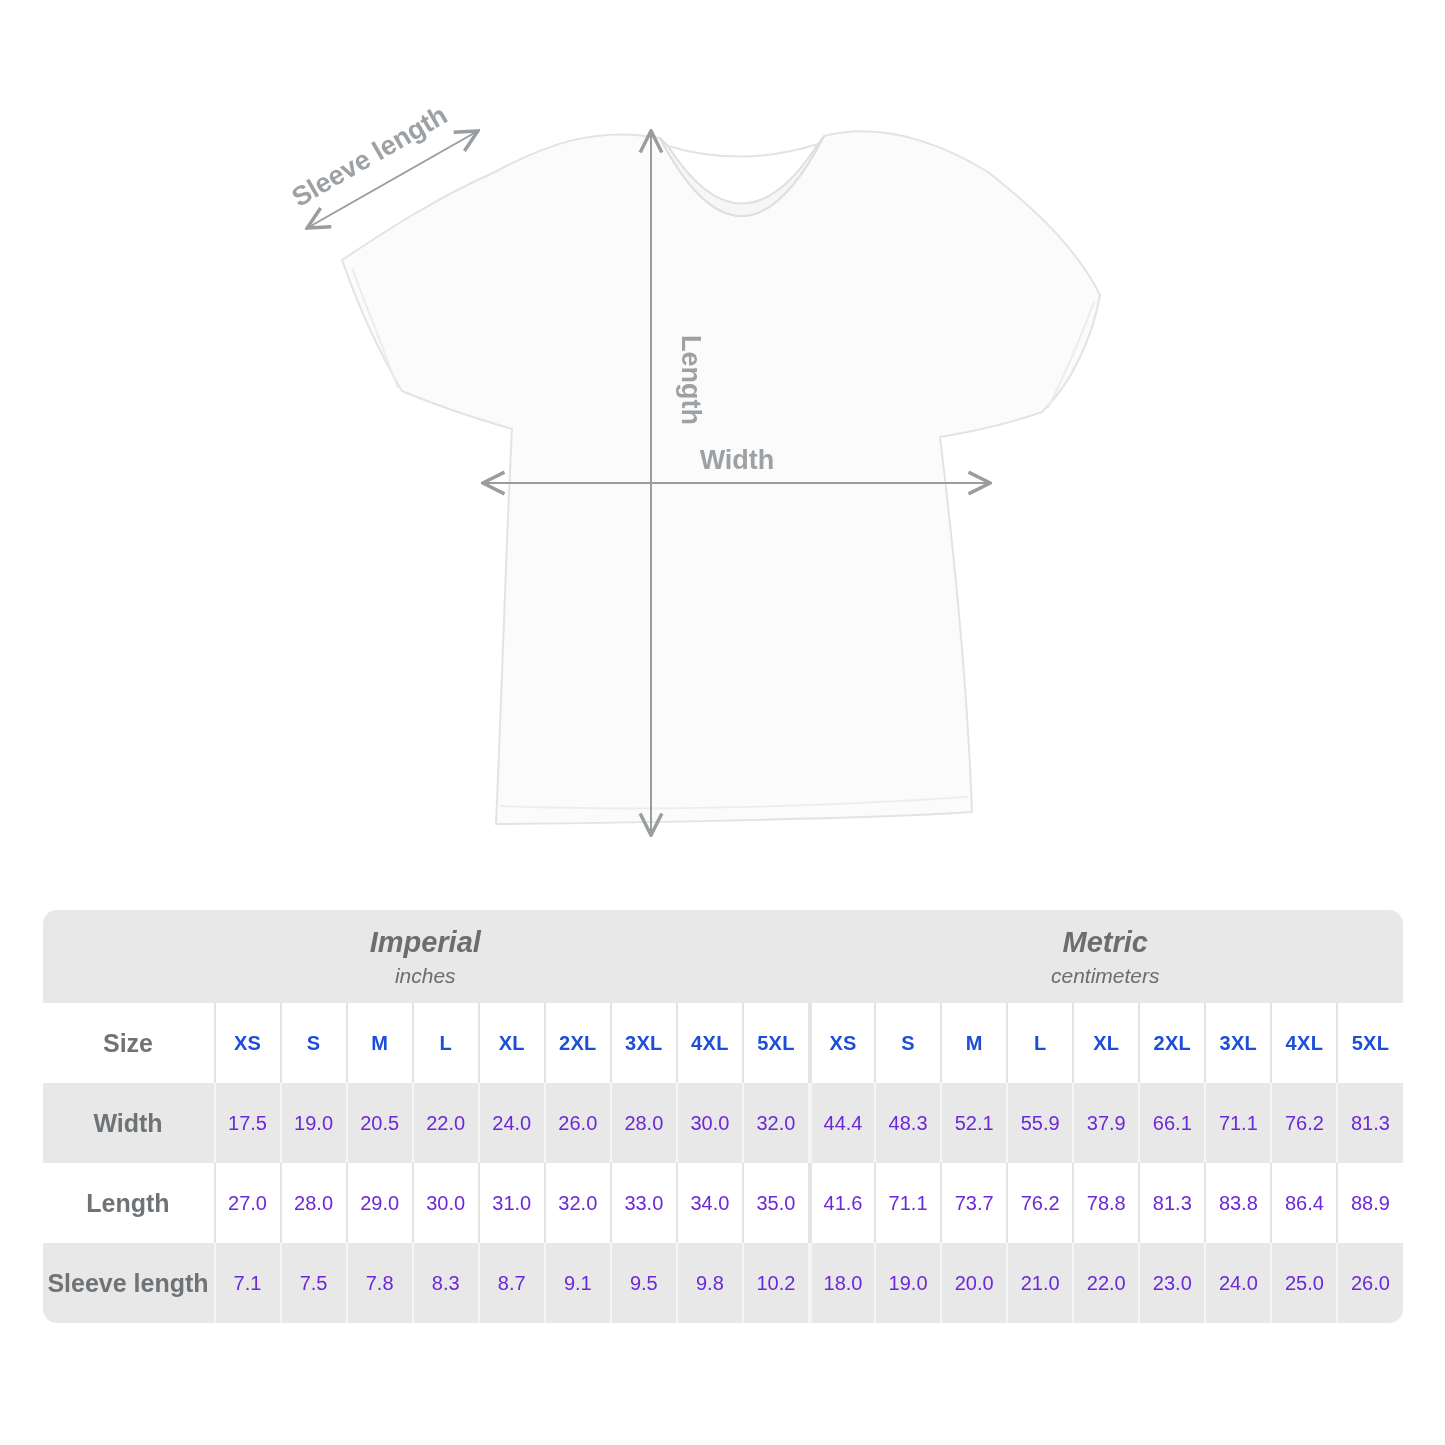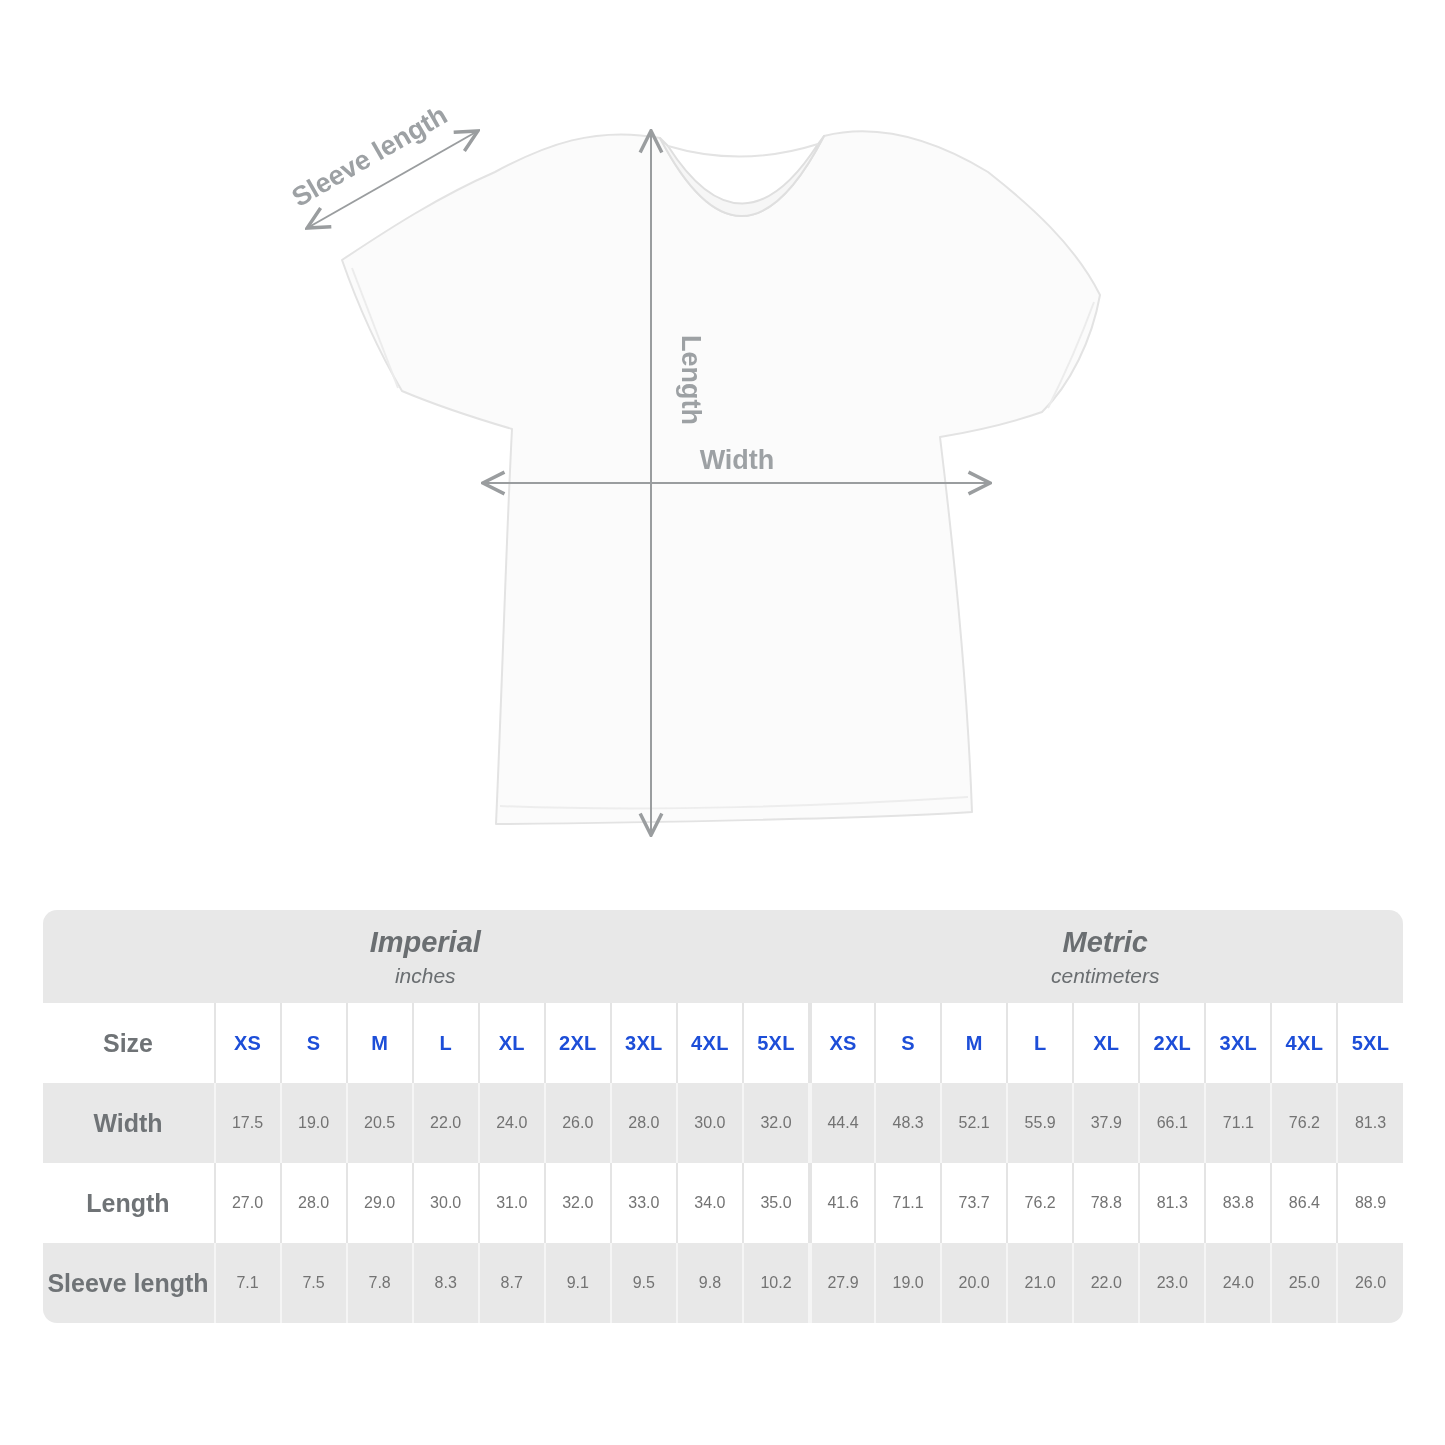--- a/index.html
+++ b/index.html
@@ -27,21 +27,21 @@
   }
   .cell{display:flex;align-items:center;justify-content:center;}
   .band{background:#e8e8e8;grid-row:1;flex-direction:column;gap:5px;}
   .imperial-band{grid-column:1 / span 10;}
   .metric-band{grid-column:11 / span 9;}
   .b-label{font-size:29px;font-weight:bold;font-style:italic;color:#6a6e71;}
   .b-unit{font-size:21px;font-style:italic;color:#6a6e71;}
   .gray{background:#e8e8e8;}
   .colhead{font-weight:bold;font-size:20px;color:#1d4ed8;letter-spacing:0.3px;}
   .rowlabel{font-weight:bold;font-size:25px;color:#6f7376;}
-  .val{font-size:16px;color:#737373;}
+  .val{font-size:20px;color:#6d28d9;}
   .sep-w{border-left:2px solid #e4e4e4;}
   .sep-g{border-left:2px solid #f5f5f5;}
   .mid-w{border-left:4px solid #e4e4e4;}
   .mid-g{border-left:4px solid #f5f5f5;}
 </style>
 </head>
 <body>
 
 <div>
 
@@ -159,21 +159,21 @@
     <div class="cell rowlabel gray">Sleeve length</div>
     <div class="cell val gray sep-g">7.1</div>
     <div class="cell val gray sep-g">7.5</div>
     <div class="cell val gray sep-g">7.8</div>
     <div class="cell val gray sep-g">8.3</div>
     <div class="cell val gray sep-g">8.7</div>
     <div class="cell val gray sep-g">9.1</div>
     <div class="cell val gray sep-g">9.5</div>
     <div class="cell val gray sep-g">9.8</div>
     <div class="cell val gray sep-g">10.2</div>
-    <div class="cell val gray mid-g">27.9</div>
+    <div class="cell val gray mid-g">18.0</div>
     <div class="cell val gray sep-g">19.0</div>
     <div class="cell val gray sep-g">20.0</div>
     <div class="cell val gray sep-g">21.0</div>
     <div class="cell val gray sep-g">22.0</div>
     <div class="cell val gray sep-g">23.0</div>
     <div class="cell val gray sep-g">24.0</div>
     <div class="cell val gray sep-g">25.0</div>
     <div class="cell val gray sep-g">26.0</div>
 
   </div>

